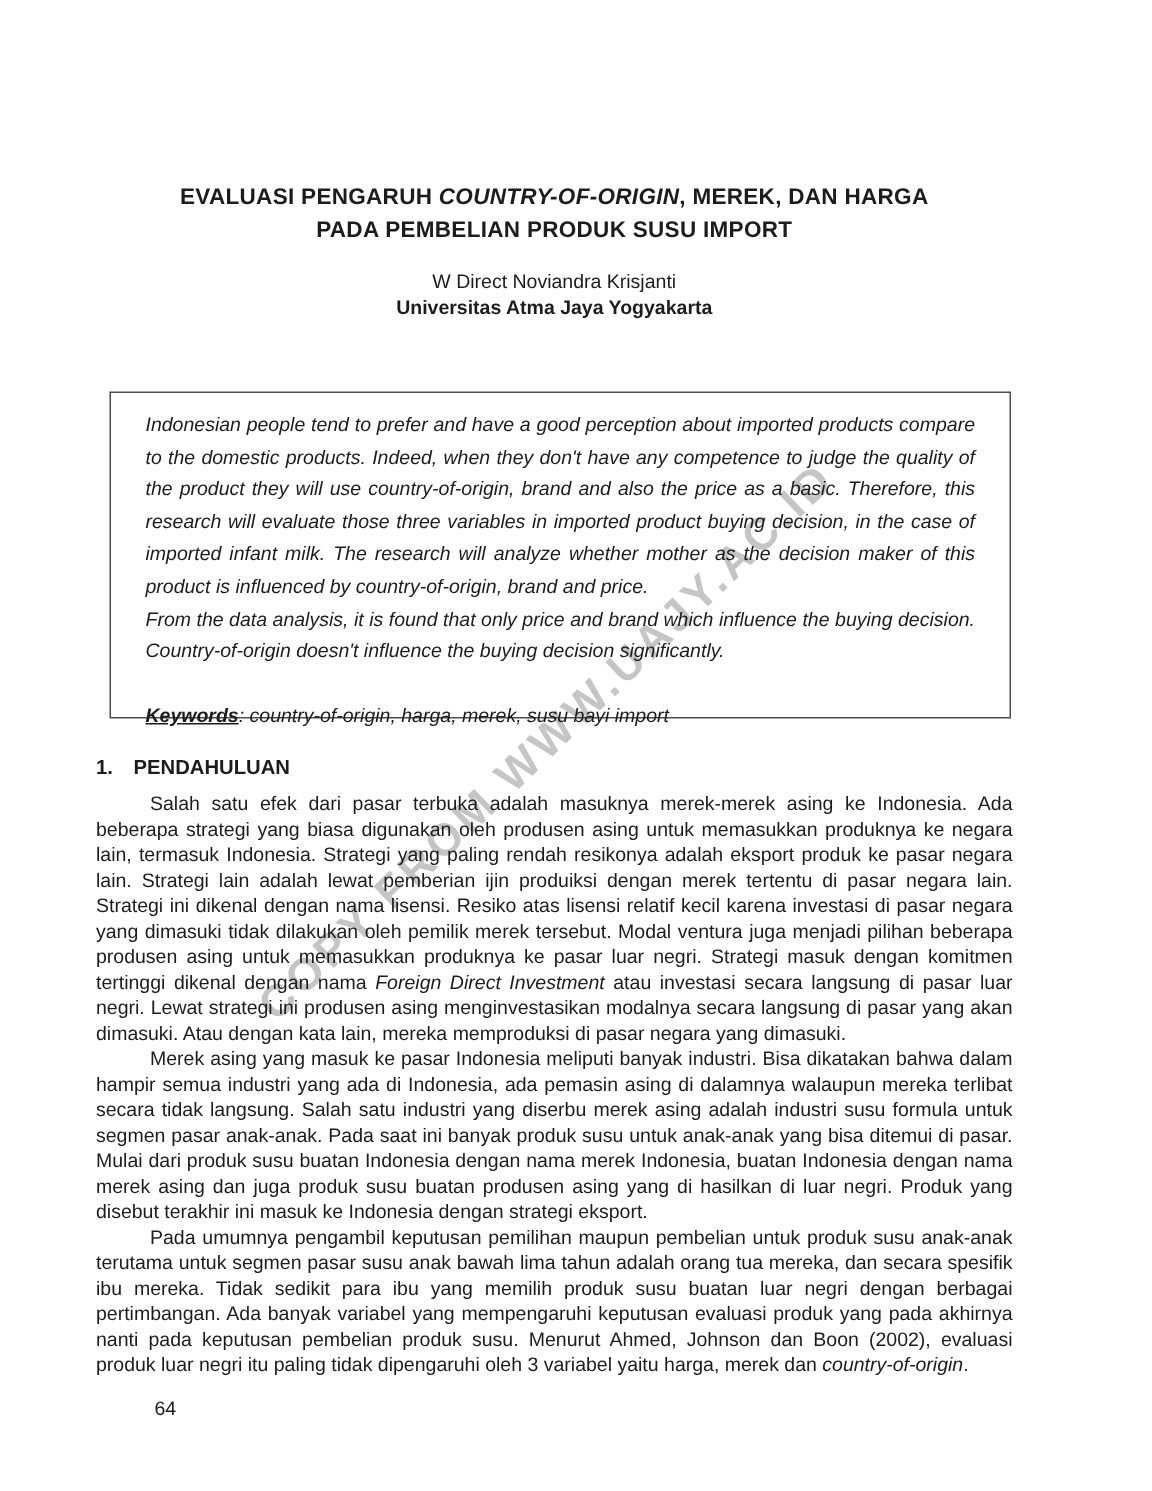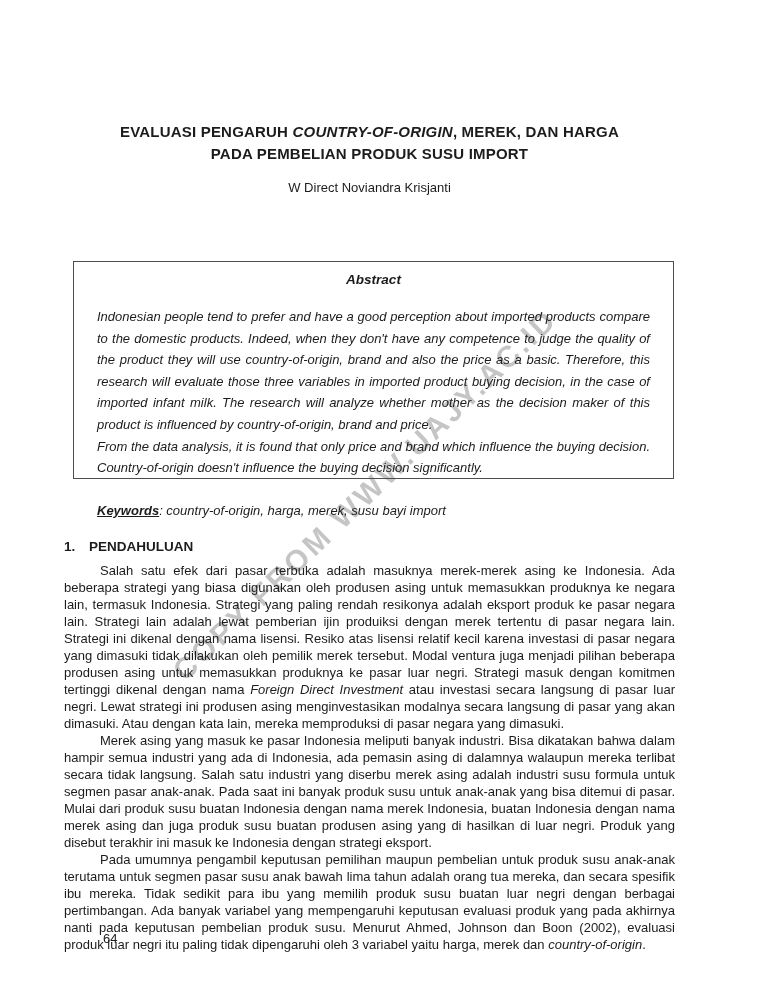--- a/index.html
+++ b/index.html
@@ -83,21 +83,21 @@
     text-align: justify;
   }
   .keywords-line {
     margin-top: 21px !important;
     text-align: left !important;
   }
   .keywords-label { font-weight: bold; text-decoration: underline; }
 
   .section-body {
     position: absolute;
-    left: 64px; top: 503px; width: 611px; margin-top: 35px;
+    left: 64px; top: 503px; width: 611px;
   }
   .section-heading {
     font-size: 13.5px;
     font-weight: bold;
     margin: 0 0 7px 0;
     line-height: 17px;
   }
   .section-number { display: inline-block; width: 25px; }
   .section-body p {
     margin: 0;
@@ -124,24 +124,24 @@
   <div class="content-layer">
 
 
     <div class="title-block">
       <div><span>EVALUASI PENGARUH </span><span style="font-style: italic;">COUNTRY-OF-ORIGIN</span><span>, MEREK, DAN HARGA</span></div>
       <div>PADA PEMBELIAN PRODUK SUSU IMPORT</div>
     </div>
 
     <div class="author-block">
       <div class="author-name">W Direct Noviandra Krisjanti</div>
+      <div class="author-affiliation">Universitas Atma Jaya Yogyakarta</div>
     </div>
 
     <div class="abstract-box">
-      <div class="abstract-heading">Abstract</div>
       <p>Indonesian people tend to prefer and have a good perception about imported products compare to the domestic products. Indeed, when they don't have any competence to judge the quality of the product they will use country-of-origin, brand and also the price as a basic. Therefore, this research will evaluate those three variables in imported product buying decision, in the case of imported infant milk. The research will analyze whether mother as the decision maker of this product is influenced by country-of-origin, brand and price.</p>
       <p>From the data analysis, it is found that only price and brand which influence the buying decision. Country-of-origin doesn't influence the buying decision significantly.</p>
       <p class="keywords-line"><span class="keywords-label">Keywords</span><span>: country-of-origin, harga, merek, susu bayi import</span></p>
     </div>
 
     <div class="section-body">
       <h2 class="section-heading"><span class="section-number">1.</span><span>PENDAHULUAN</span></h2>
       <p><span>Salah satu efek dari pasar terbuka adalah masuknya merek-merek asing ke Indonesia. Ada beberapa strategi yang biasa digunakan oleh produsen asing untuk memasukkan produknya ke negara lain, termasuk Indonesia. Strategi yang paling rendah resikonya adalah eksport produk ke pasar negara lain. Strategi lain adalah lewat pemberian ijin produiksi dengan merek tertentu di pasar negara lain. Strategi ini dikenal dengan nama lisensi. Resiko atas lisensi relatif kecil karena investasi di pasar negara yang dimasuki tidak dilakukan oleh pemilik merek tersebut. Modal ventura juga menjadi pilihan beberapa produsen asing untuk memasukkan produknya ke pasar luar negri. Strategi masuk dengan komitmen tertinggi dikenal dengan nama </span><span style="font-style: italic;">Foreign Direct Investment</span><span> atau investasi secara langsung di pasar luar negri. Lewat strategi  ini produsen asing menginvestasikan modalnya secara langsung di pasar yang akan dimasuki. Atau dengan kata lain, mereka memproduksi di pasar negara yang dimasuki.</span></p>
       <p><span>Merek asing yang masuk ke pasar Indonesia meliputi banyak industri. Bisa dikatakan bahwa dalam hampir semua industri yang ada di Indonesia, ada pemasin asing di dalamnya walaupun mereka terlibat secara tidak langsung. Salah satu industri yang diserbu merek asing adalah industri susu formula untuk segmen pasar anak-anak. Pada saat ini banyak produk susu untuk anak-anak yang bisa ditemui di pasar. Mulai dari produk susu buatan Indonesia dengan nama merek Indonesia, buatan Indonesia dengan nama merek asing dan juga produk susu buatan produsen asing yang di hasilkan di luar negri. Produk yang disebut terakhir ini masuk ke Indonesia dengan strategi eksport.</span></p>
       <p><span>Pada umumnya pengambil keputusan pemilihan maupun pembelian untuk produk susu anak-anak terutama untuk segmen pasar susu anak bawah lima tahun adalah orang tua mereka, dan secara spesifik ibu mereka. Tidak sedikit para ibu yang memilih produk susu buatan luar negri dengan berbagai pertimbangan. Ada banyak variabel yang mempengaruhi keputusan evaluasi produk yang pada akhirnya nanti pada keputusan pembelian produk susu. Menurut Ahmed, Johnson dan Boon (2002), evaluasi produk luar negri itu paling tidak dipengaruhi oleh 3 variabel yaitu  harga, merek dan </span><span style="font-style: italic;">country-of-origin</span><span>.</span></p>

